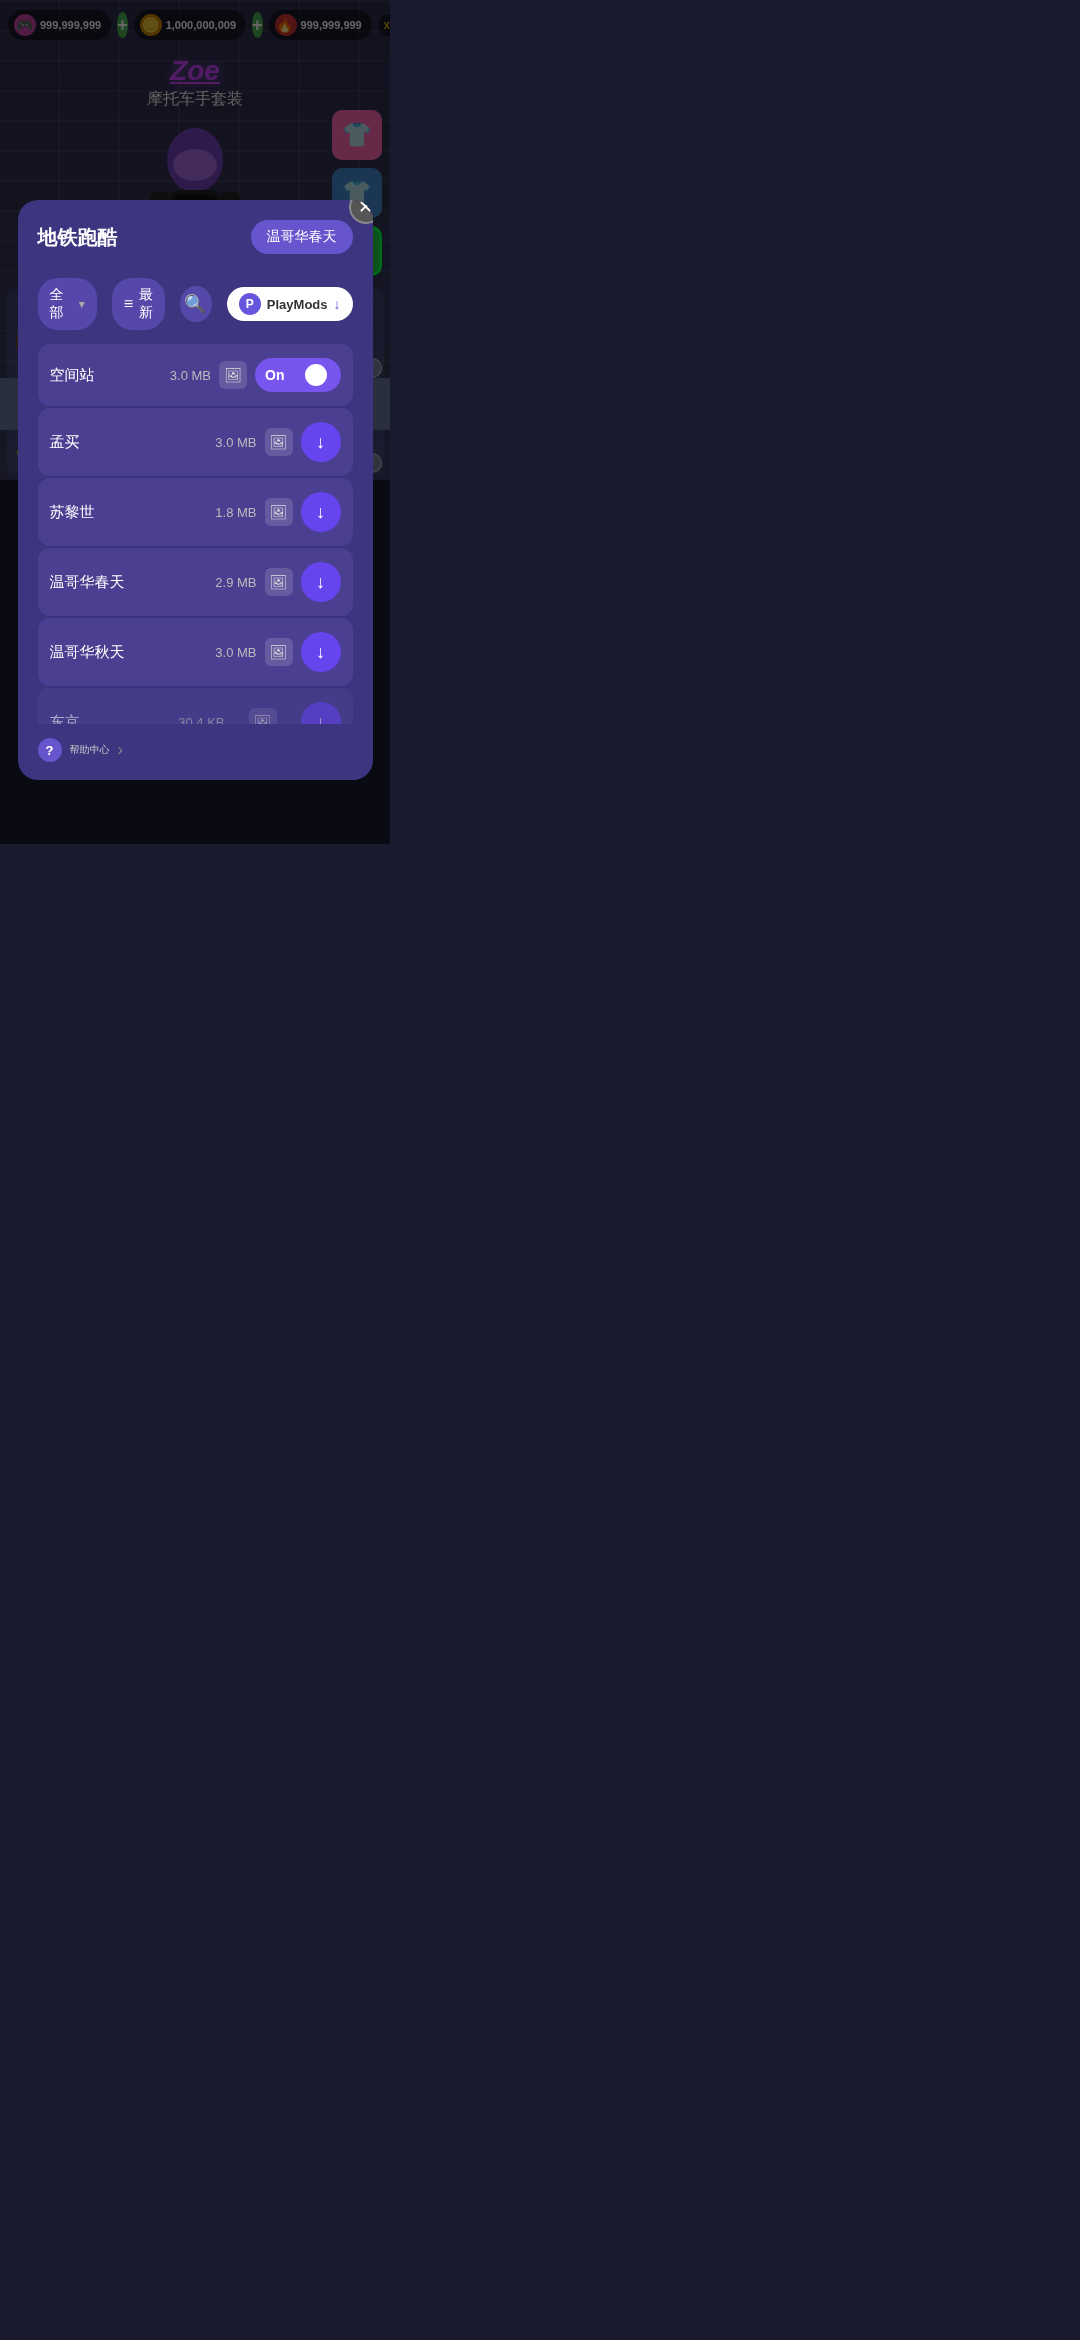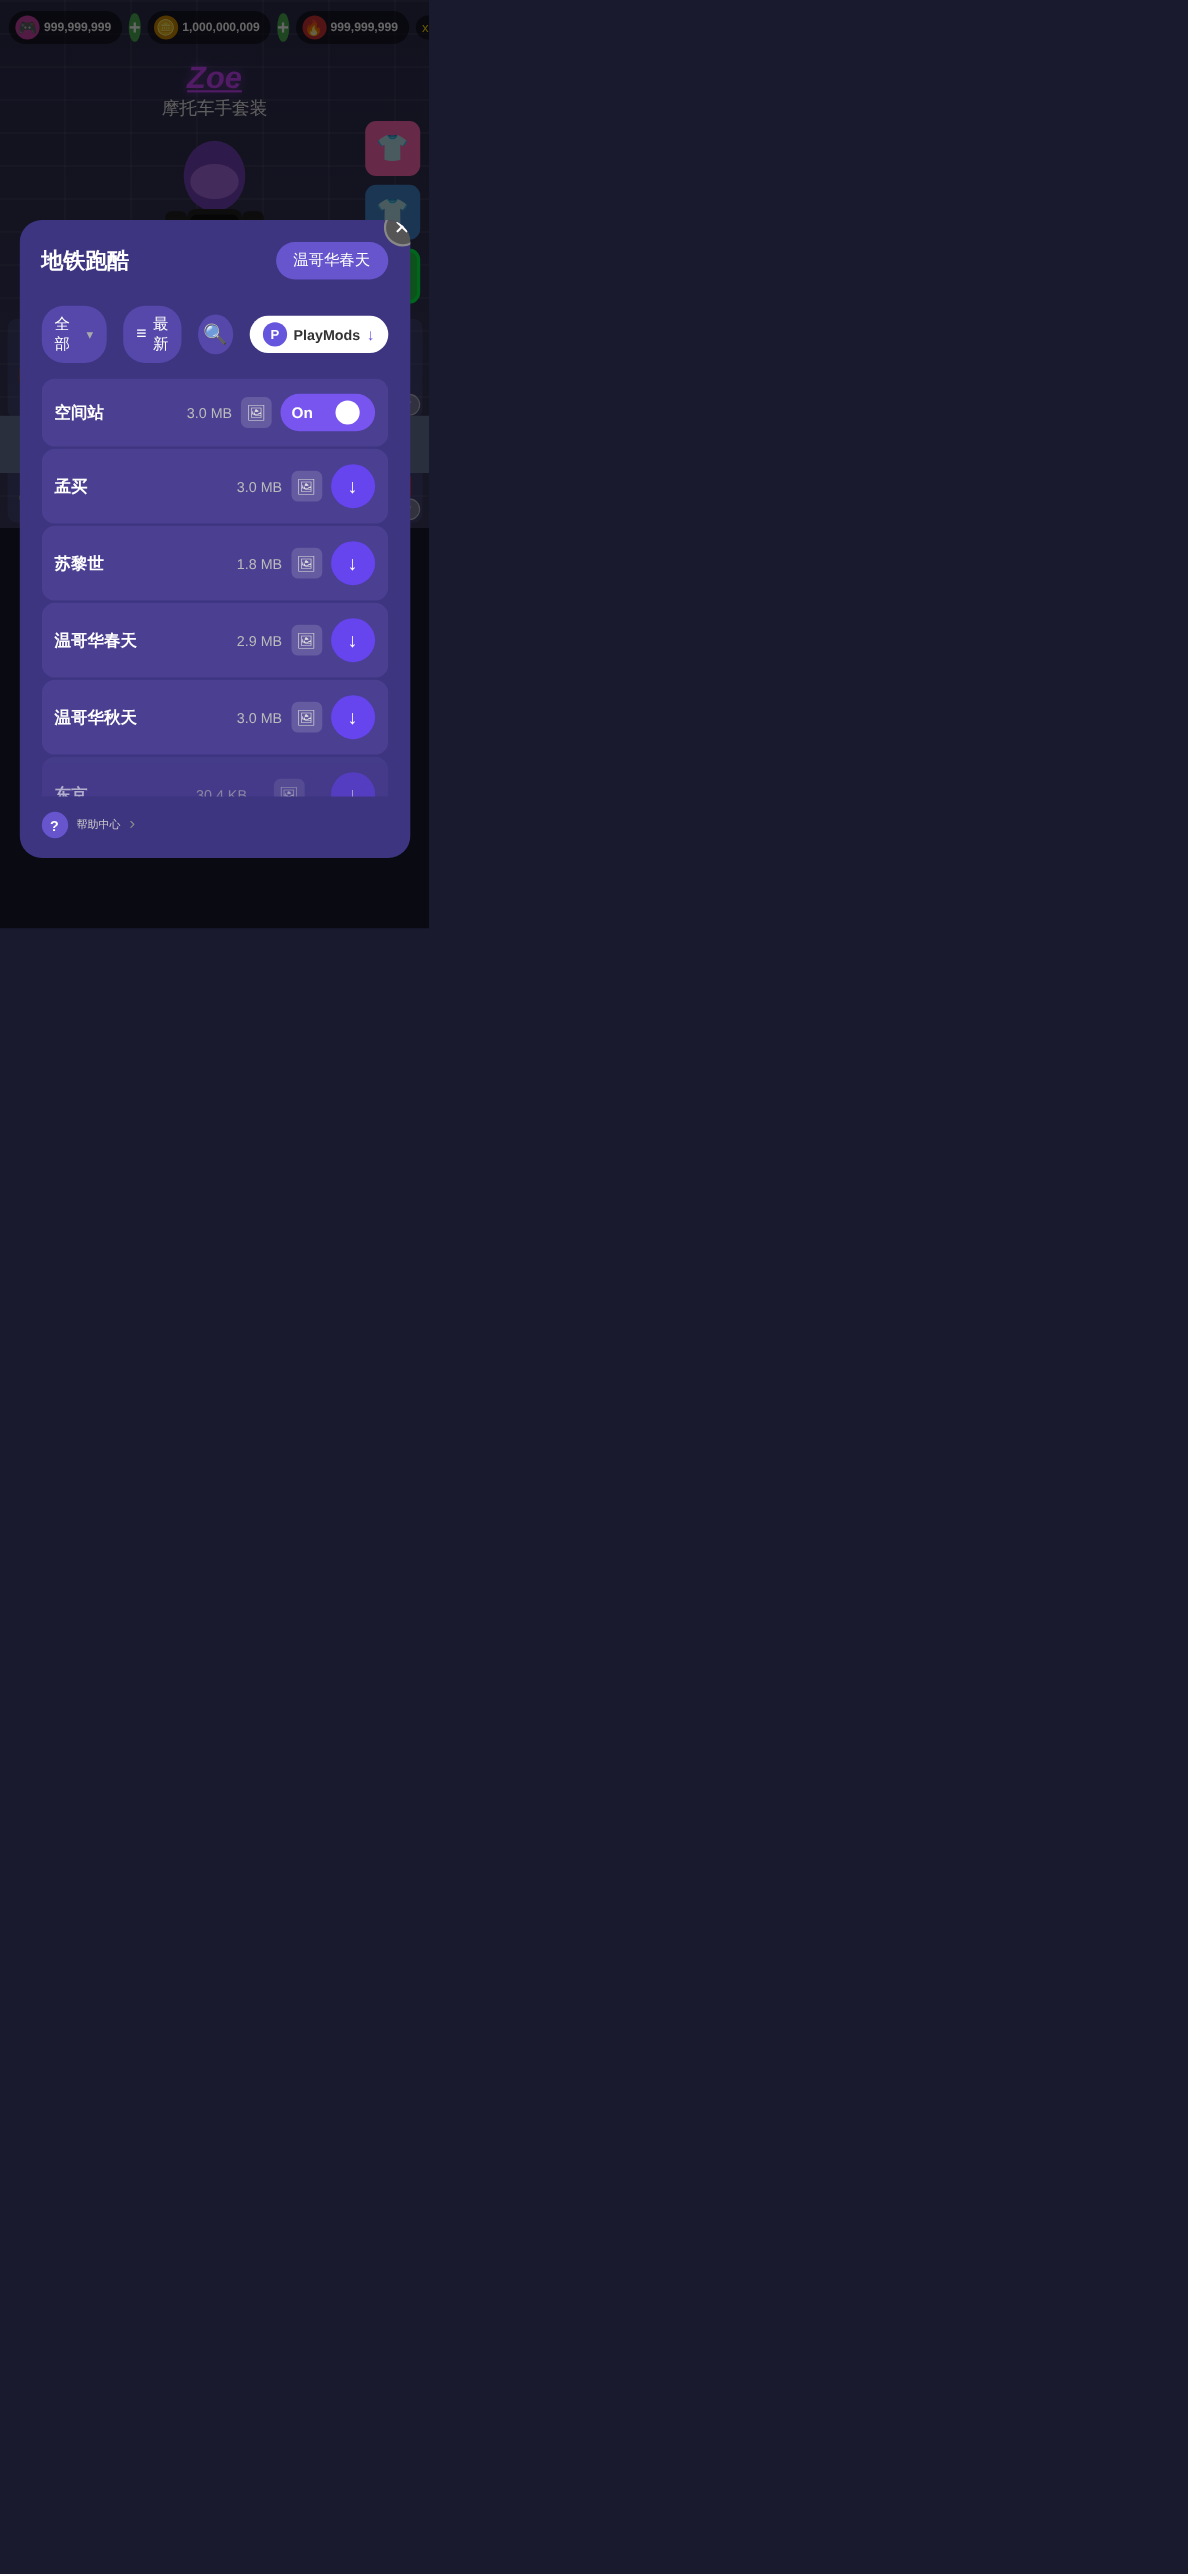--- a/index.html
+++ b/index.html
@@ -422,21 +422,20 @@
       display: flex;
       align-items: center;
       justify-content: space-between;
       gap: 8px;
     }
 
     .mod-name {
       color: white;
       font-size: 15px;
       flex: 1;
-      font-weight: bold;
     }
 
     .mod-size {
       color: #bbb;
       font-size: 13px;
     }
 
     .mod-preview-icon {
       width: 28px;
       height: 28px;

